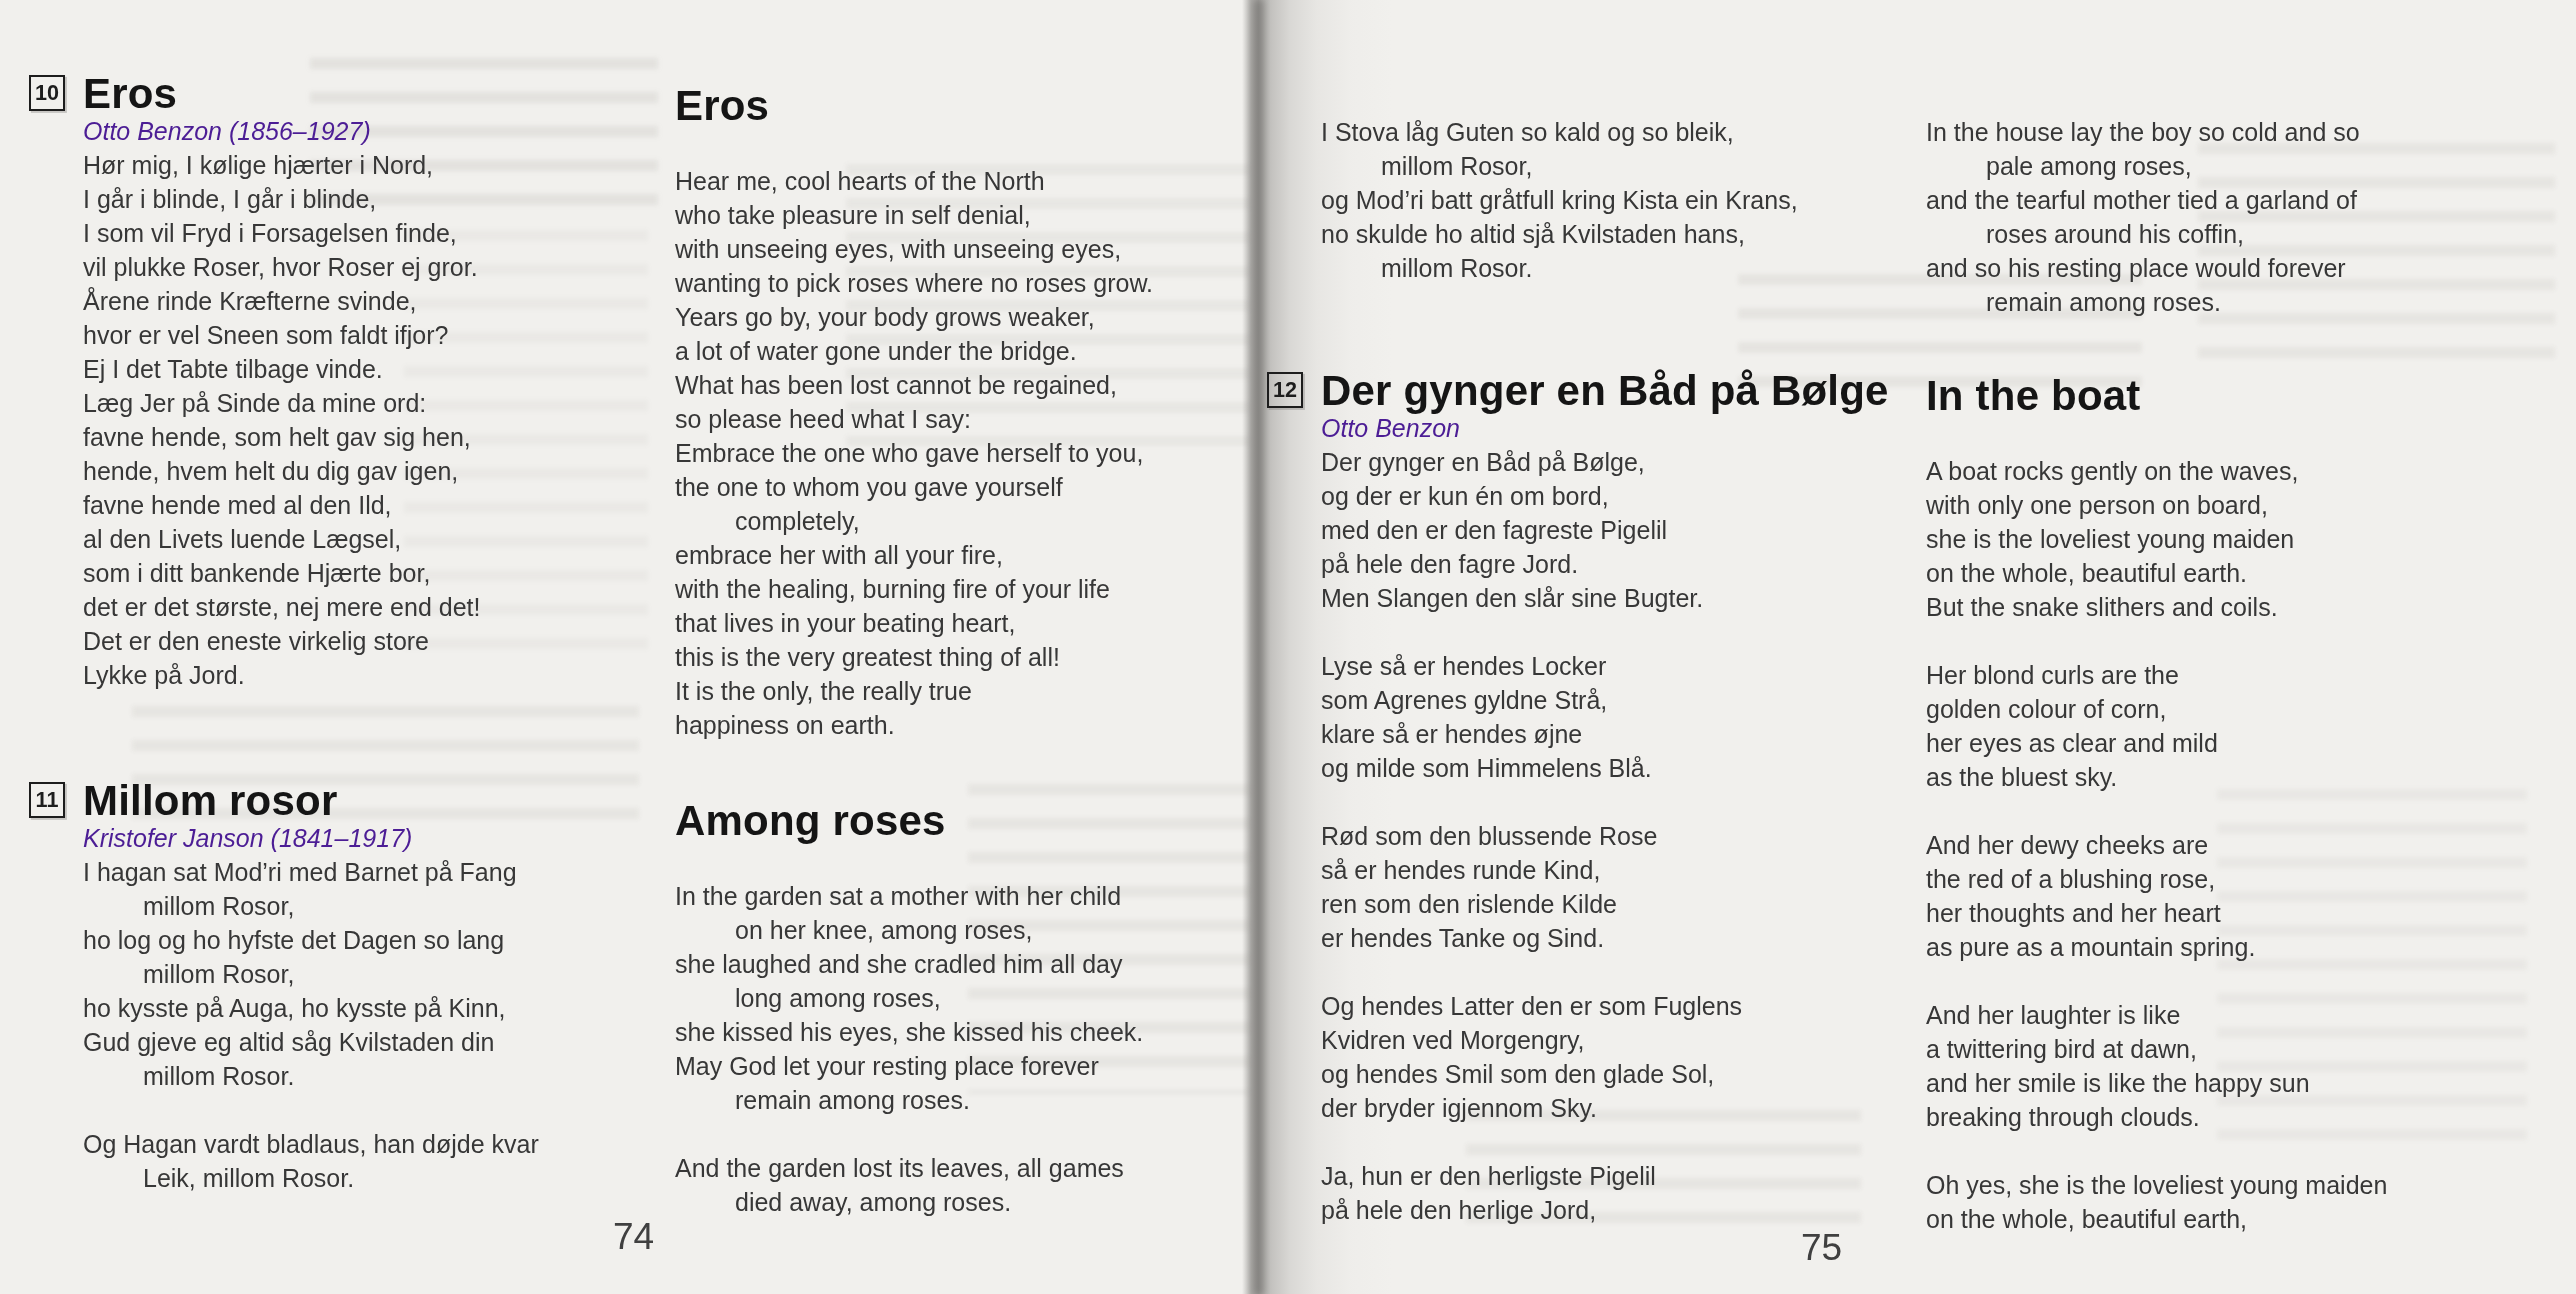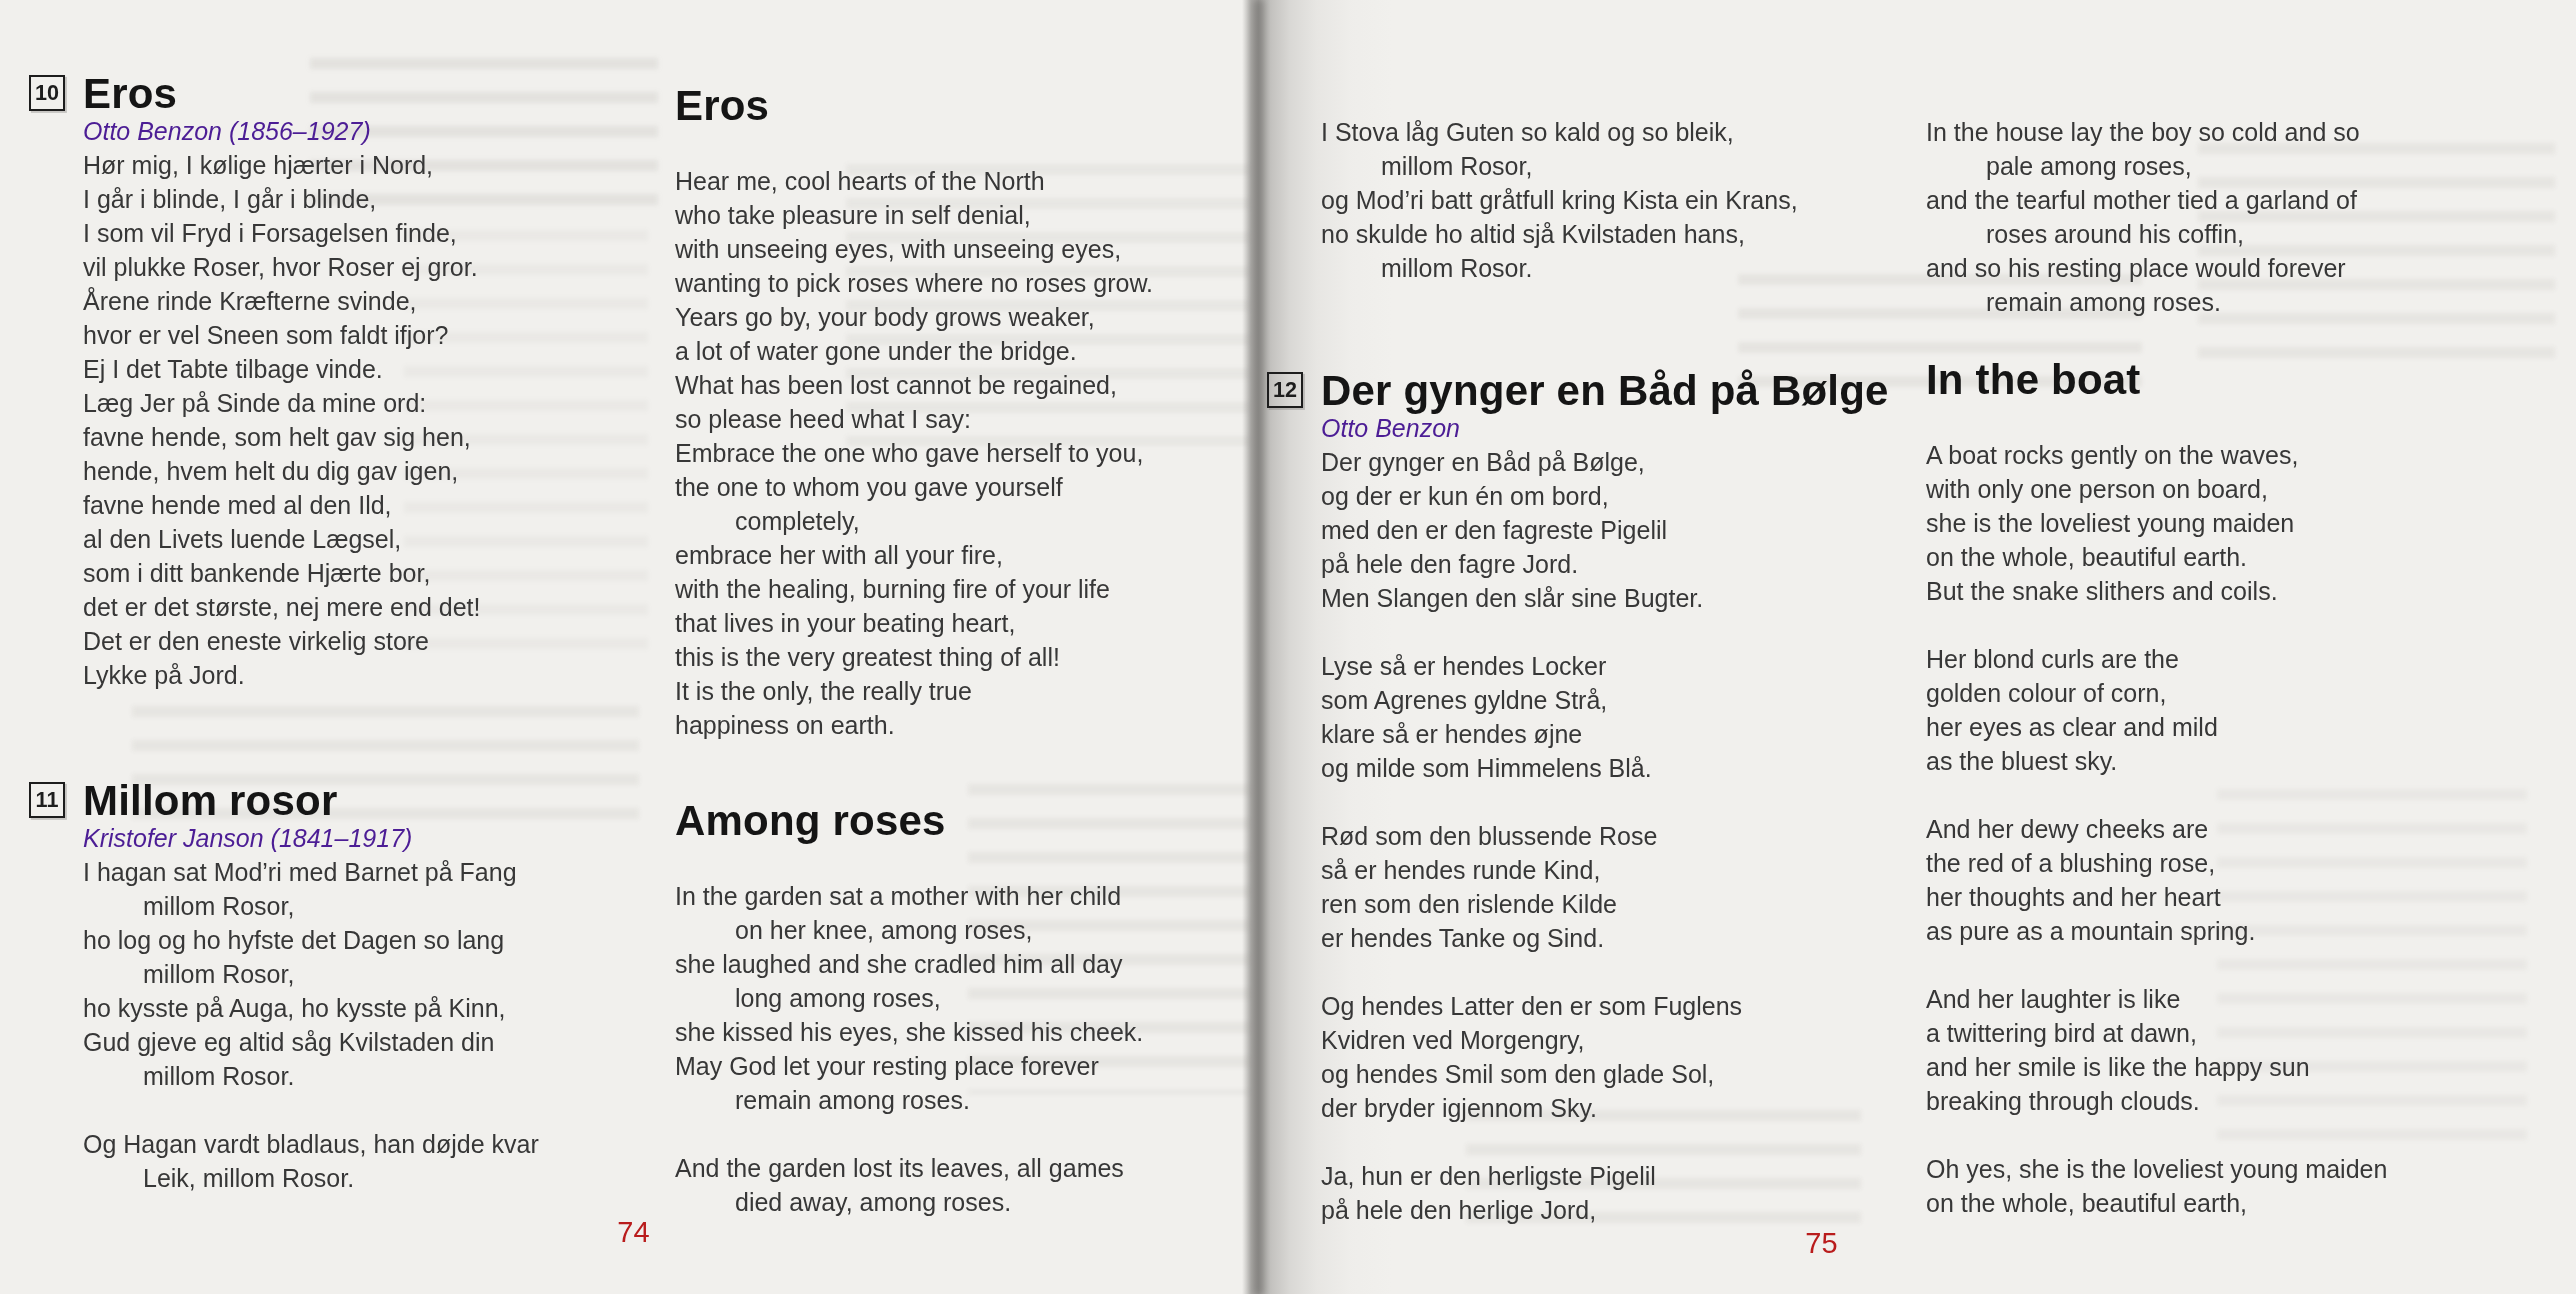--- a/index.html
+++ b/index.html
@@ -50,21 +50,21 @@
   .column{position:absolute;}
   #col1{left:83px;top:73px;width:582px;}
   #col2{left:675px;top:85px;width:592px;}
   #col3{left:1321px;top:115px;width:601px;}
   #col4{left:1926px;top:115px;width:620px;}
 
   .poem{position:relative;}
   #col1 .poem + .poem{margin-top:88px;}
   #col2 .poem + .poem{margin-top:58px;}
   #col3 .poem + .poem{margin-top:85px;}
-  #col4 .poem + .poem{margin-top:40px;}
+  #col4 .poem + .poem{margin-top:56px;}
 
   .poem-header{line-height:41px;height:41px;}
   .poem-title{
     font-weight:bold;font-size:42px;color:#151515;letter-spacing:0.2px;
   }
   .badge{
     position:absolute;left:-54px;top:1.9px;
     width:32px;height:32px;
     border:2.8px solid #1d1d1d;
     font-weight:bold;font-size:21.6px;line-height:32px;
@@ -76,21 +76,21 @@
   }
   .stanzas.pad-top{margin-top:38px;}
   .stanza + .stanza{margin-top:34px;}
   .line{
     font-size:25px;line-height:34px;height:34px;
     white-space:pre;color:#373737;
   }
   .line.indent{padding-left:60px;}
 
   .page-number{
-    position:absolute;font-size:29px;color:#b91c1c;
+    position:absolute;font-size:37px;color:#404040;
     width:75px;text-align:center;
   }
   #pageno-left{left:596px;top:1216px;}
   #pageno-right{left:1784px;top:1227px;}
 </style>
 </head>
 <body>
 
 <div class="spread">
 

